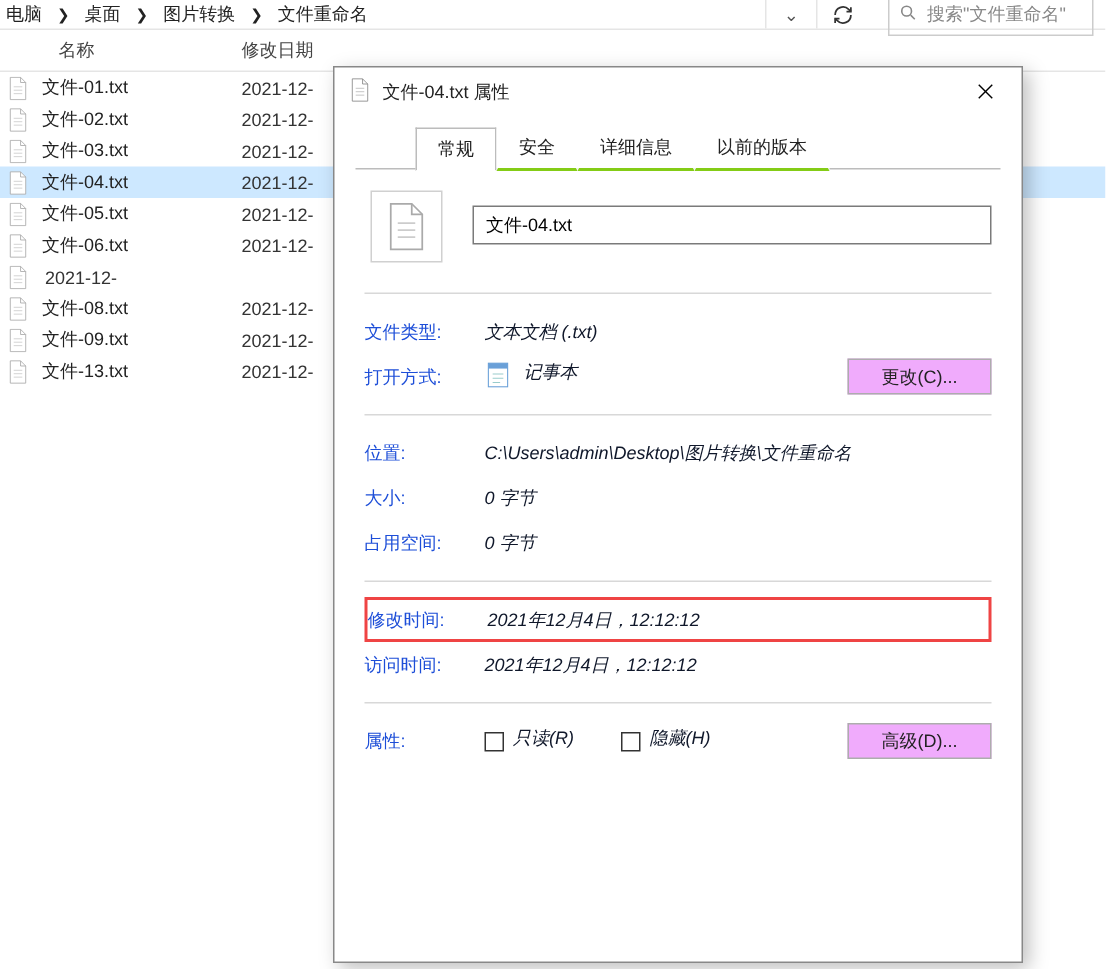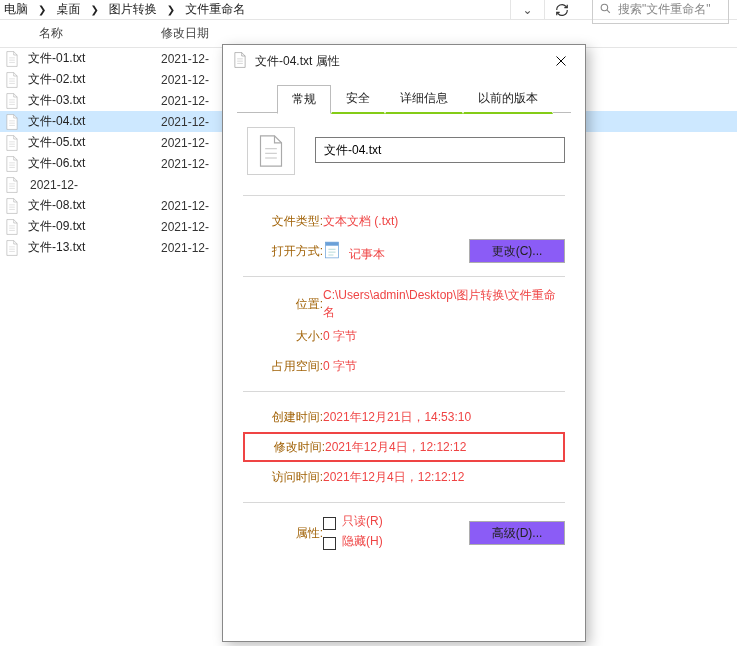--- a/index.html
+++ b/index.html
@@ -18,43 +18,43 @@
   .listhdr .col-name { width: 155px; padding-left: 39px; color:#444; }
   .listhdr .col-date { flex:1; padding-left: 6px; color:#444; }
   .files { }
   .file-row { display:flex; align-items:center; height: 21px; }
   .file-row .ficon { width: 24px; display:flex; justify-content:center; }
   .file-row .fname { width: 131px; padding-left: 4px; }
   .file-row .fdate { flex:1; padding-left: 6px; color:#333; }
   .file-row.selected { background:#cde8ff; }
   .ficon svg { width:14px; height:16px; }
   
-  .dlg { position:absolute; left:222px; top:44px; width:364px; height:598px; background:#fff; border:1px solid #888; box-shadow: 4px 4px 12px rgba(0,0,0,.25); }
+  .dlg { position:absolute; left:222px; top:44px; width:460px; height:598px; background:#fff; border:1px solid #888; box-shadow: 4px 4px 12px rgba(0,0,0,.25); }
   .dlg-title { height:32px; display:flex; align-items:center; padding:0 4px 0 10px; }
   .dlg-title .titicon svg{ width:14px; height:16px; margin-right:8px; }
   .dlg-title .tittxt { flex:1; }
   .dlg-title .close { width:40px; height:100%; display:flex; align-items:center; justify-content:center; font-size:15px; }
   .dlg-body { padding: 8px 14px; }
   .tabs { display:flex; align-items:center; height:28px; position:relative;padding-left:40px; }
   .tabs::after { content:""; position:absolute; left:0; right:0; bottom:0; height:1px; background:#bcbcbc; }
   .tab { padding: 5px 14px; border:1px solid transparent; position:relative; z-index:1; background:#fff; color:#222; }
   .tab.active { border:1px solid #bcbcbc; border-bottom:1px solid #fff; }
   .tab:not(.active){ border-bottom:2px solid #84cc16; }
   .pane { padding: 14px 6px 0 6px; }
   .row { display:flex; align-items:center; min-height:30px; }
-  .row .lbl { width: 80px; color:#a16207;text-align:right; }
-  .row .val { flex:1; color:#ef4444; }
+  .row .lbl { width: 80px; color:#1d4ed8; }
+  .row .val { flex:1; color:#0f172a;font-style:italic; }
   .filename-row { align-items:flex-start; padding-bottom:10px; }
   .bigicon { width:48px; height:48px; border:1px solid #d0d0d0; display:flex; align-items:center; justify-content:center; margin-right:20px; margin-left:4px; }
   .bigicon svg { width:28px; height:34px; }
   .fname-input { flex:1; height:26px; border:1px solid #7a7a7a; padding:0 8px; font-size:12px; margin-top:10px; }
   hr.sep { border:none; border-top:1px solid #d8d8d8; margin:10px 0; }
-  .openwith { display:flex; align-items:flex-end; gap:8px; }
+  .openwith { display:flex; align-items:flex-start; gap:8px; }
   .notepad-ico { width:18px; height:20px; }
-  .btn { height:24px; min-width:96px; background:#8b5cf6; border:1px solid #adadad; display:inline-flex; align-items:center; justify-content:center; padding:0 12px; }
+  .btn { height:24px; min-width:96px; background:#f0abfc; border:1px solid #adadad; display:inline-flex; align-items:center; justify-content:center; padding:0 12px; }
   .openrow .btn { margin-left:auto; }
   .redbox { border:2px solid #ef4444; padding:2px 0; }
   .chk { display:inline-flex; align-items:flex-end; gap:6px; margin-right:28px;}
   .chk .box { width:13px; height:13px; border:1px solid #333; display:inline-block; }
   .attrs-row .btn { margin-left:auto; }
 </style>
 </head>
 <body>
 
 <div class="topbar">
@@ -301,24 +301,20 @@
         <div class="lbl">大小:</div>
         <div class="val">0 字节</div>
       </div>
       <div class="row">
         <div class="lbl">占用空间:</div>
         <div class="val">0 字节</div>
       </div>
 
       <hr class="sep">
 
-      <div class="row">
-        <div class="lbl">创建时间:</div>
-        <div class="val">2021年12月21日，14:53:10</div>
-      </div>
       <div class="row redbox">
         <div class="lbl">修改时间:</div>
         <div class="val">2021年12月4日，12:12:12</div>
       </div>
       <div class="row">
         <div class="lbl">访问时间:</div>
         <div class="val">2021年12月4日，12:12:12</div>
       </div>
 
       <hr class="sep">

